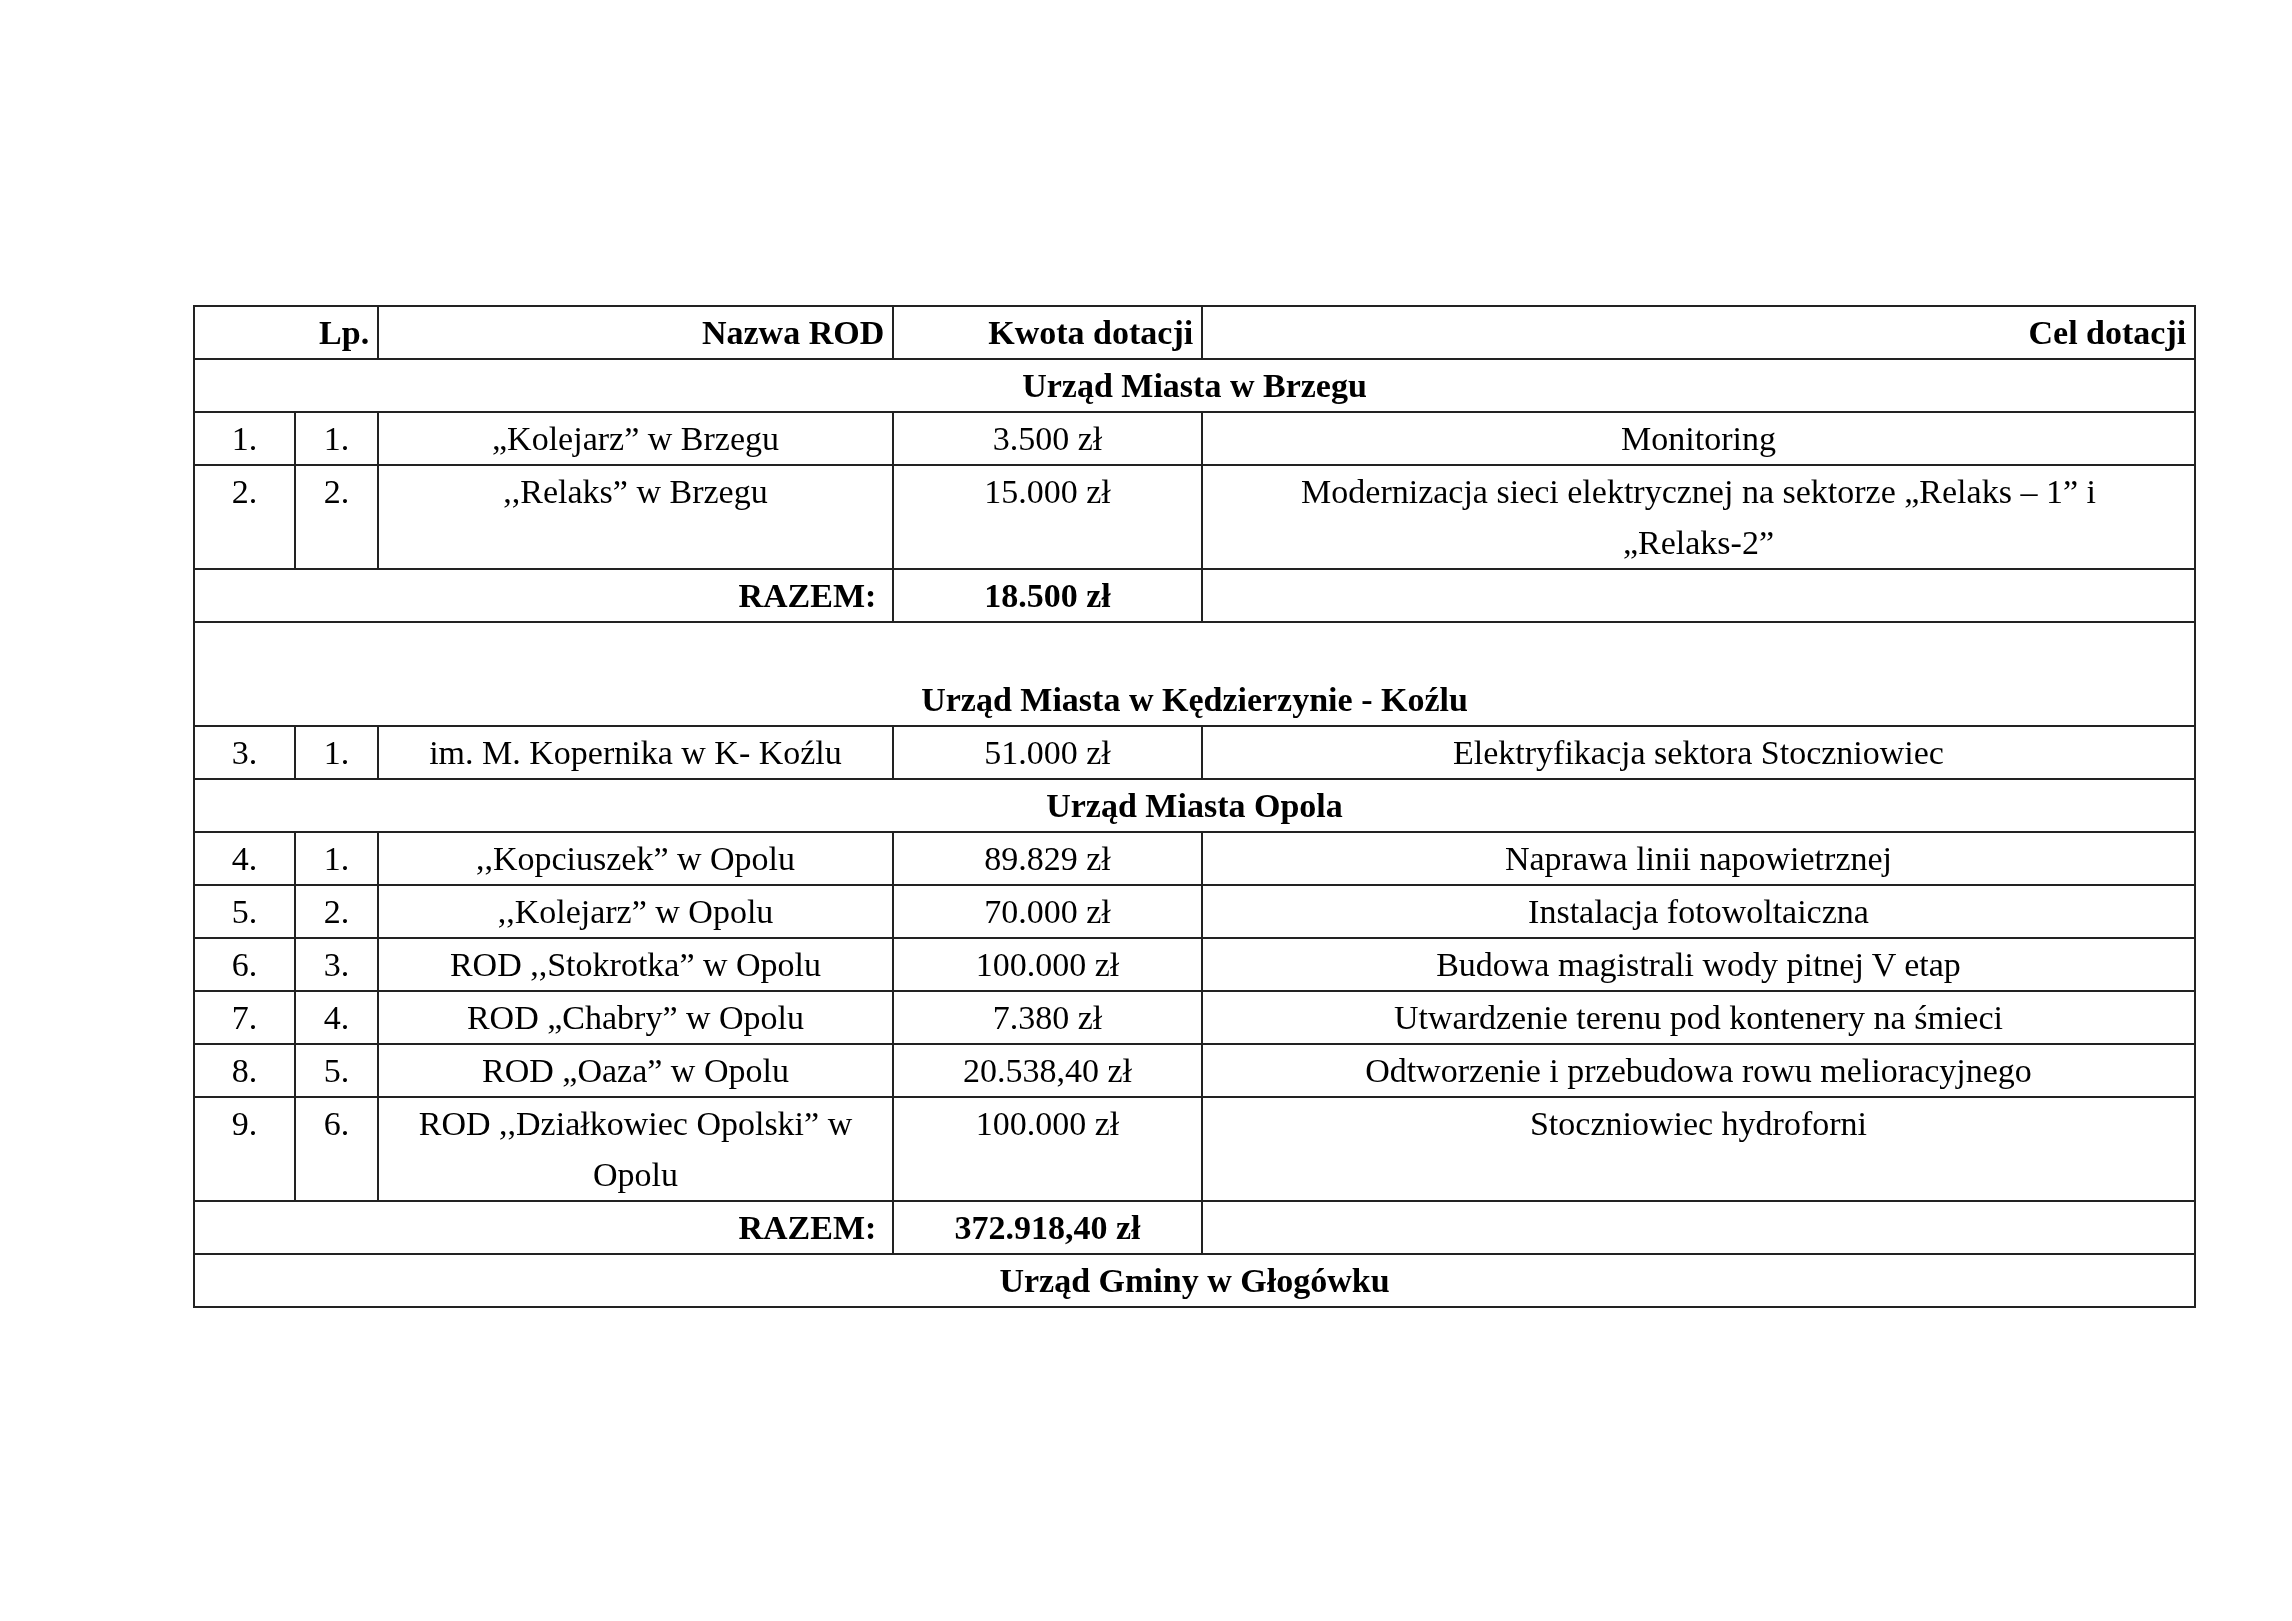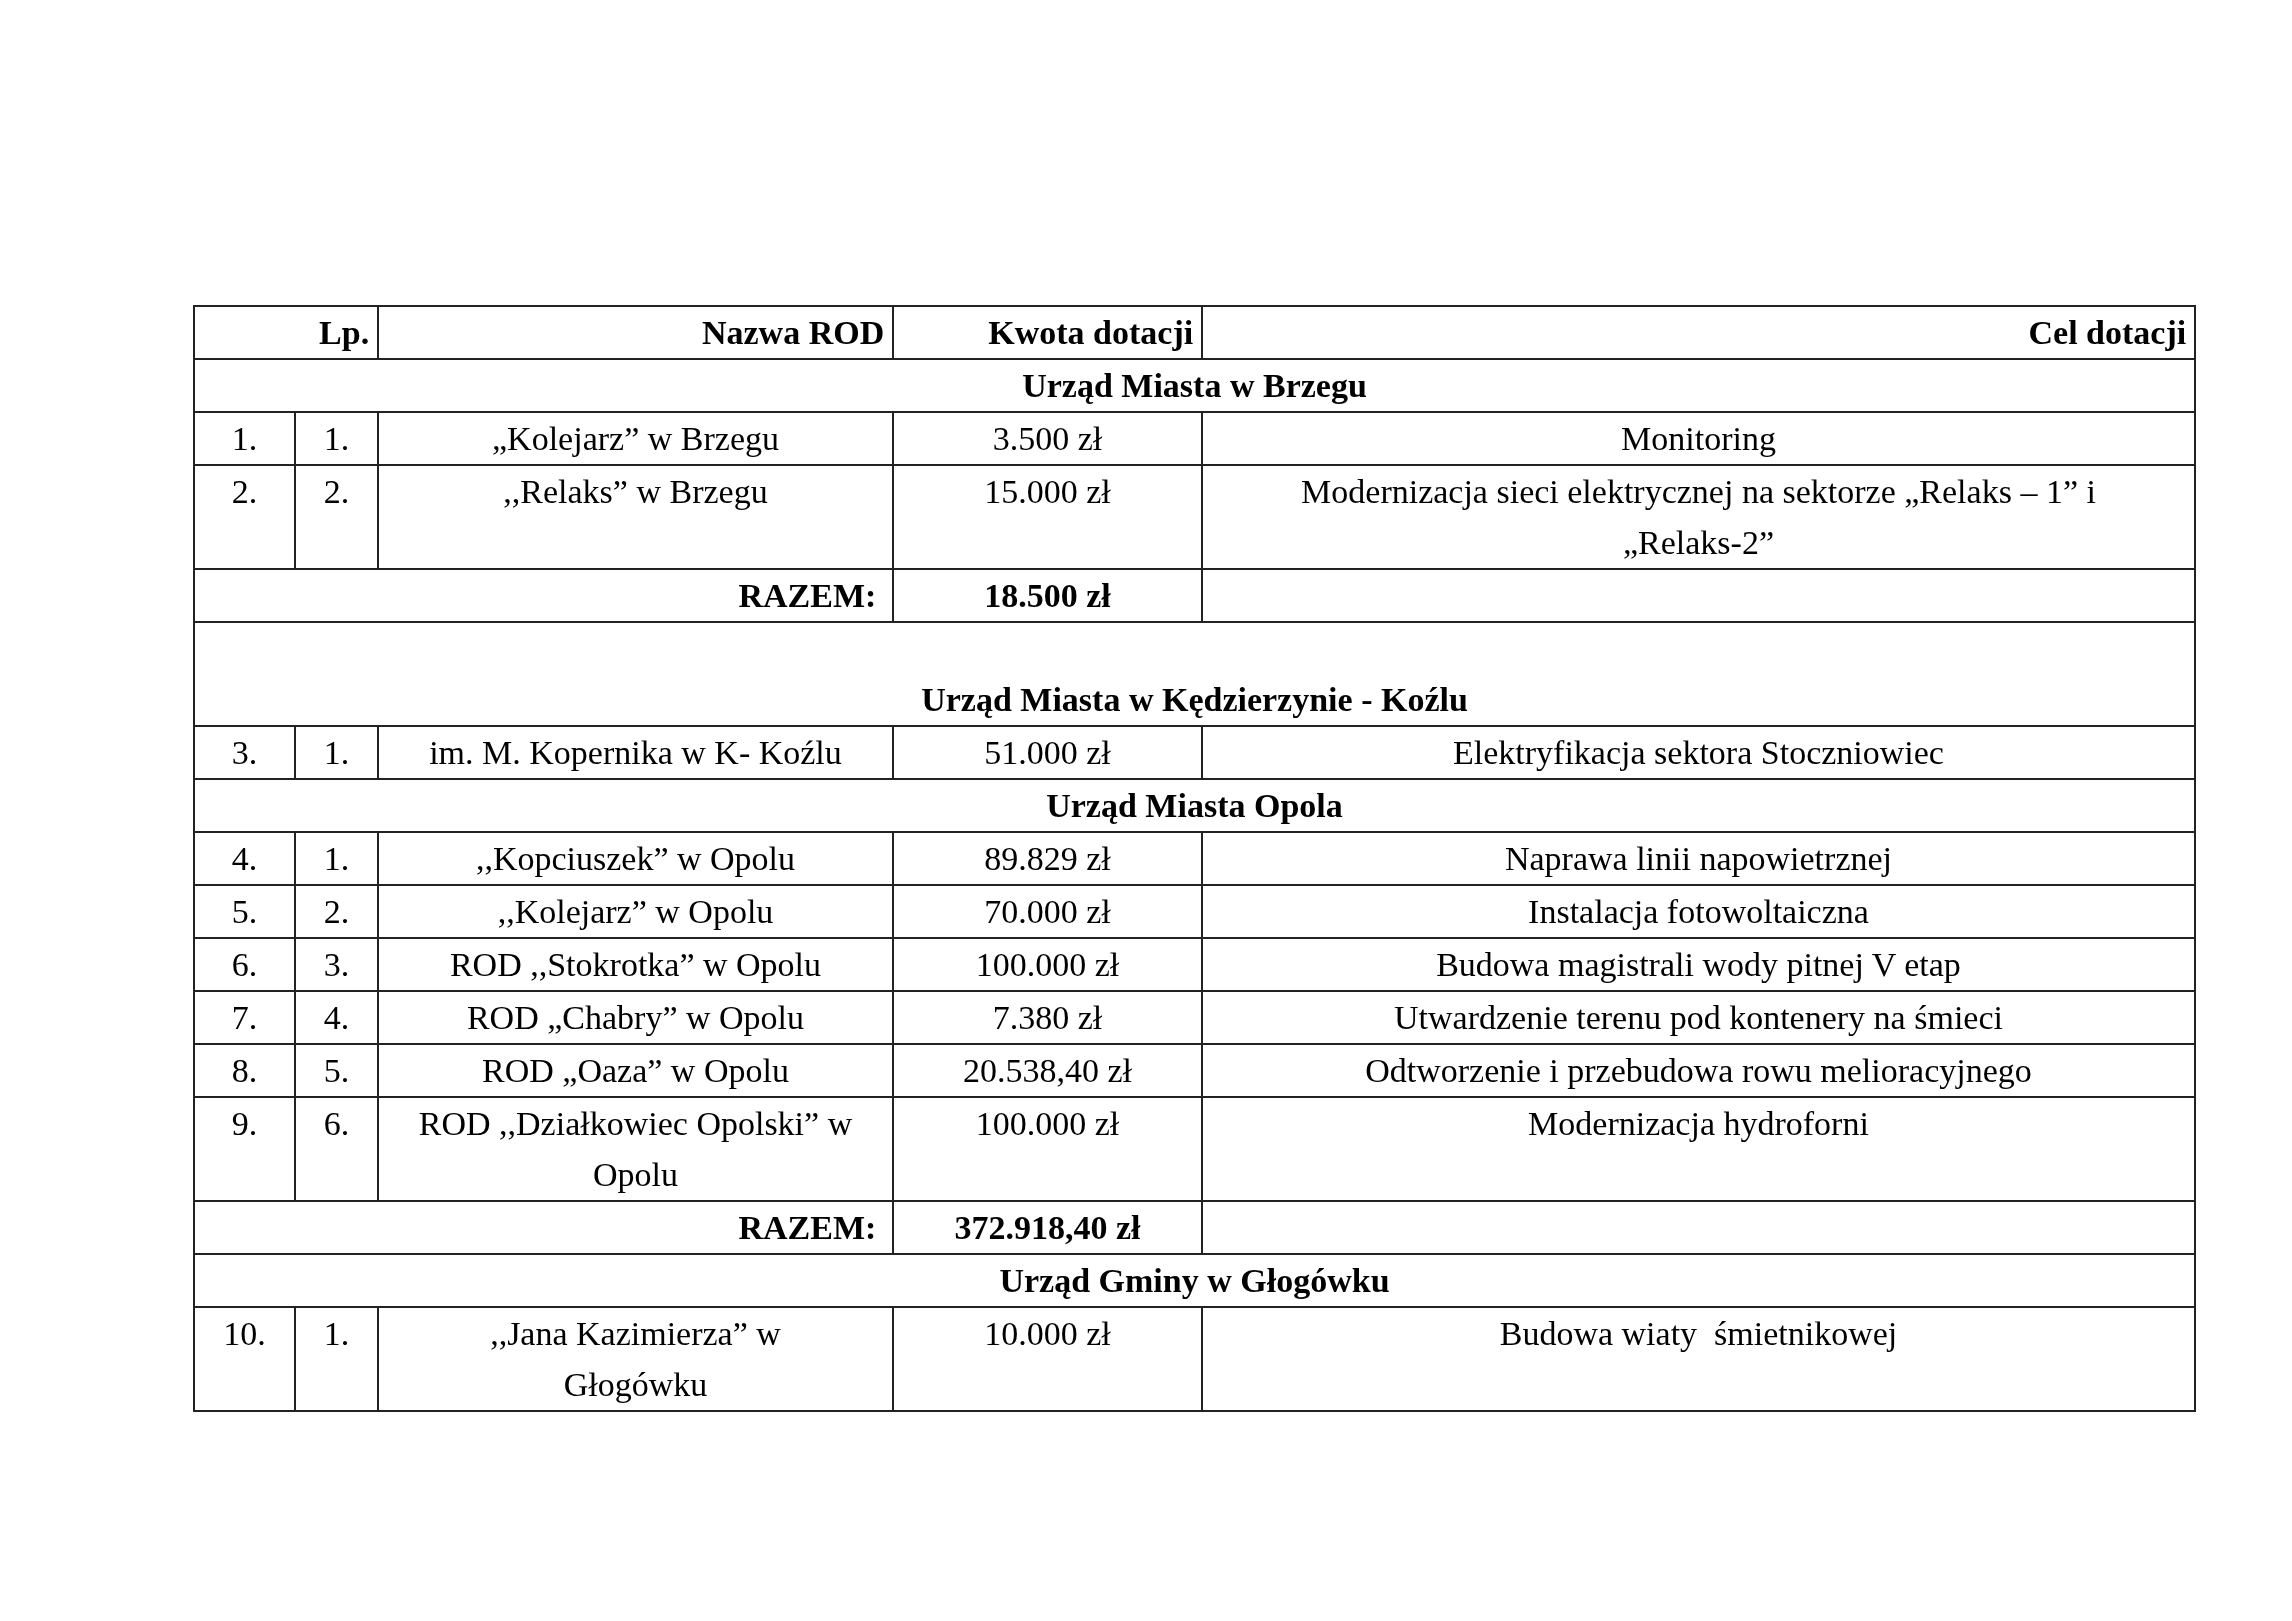--- a/index.html
+++ b/index.html
@@ -119,33 +119,26 @@
       <td>5.</td>
       <td>ROD „Oaza” w Opolu</td>
       <td>20.538,40 zł</td>
       <td>Odtworzenie i przebudowa rowu melioracyjnego</td>
     </tr>
     <tr class="row double">
       <td>9.</td>
       <td>6.</td>
       <td style="padding:0 23.5px;">ROD ,,Działkowiec Opolski” w Opolu</td>
       <td>100.000 zł</td>
-      <td>Modernizacja hydroforni</td>
+      <td>Stoczniowiec hydroforni</td>
     </tr>
     <tr class="total">
       <td colspan="3" class="lbl">RAZEM:</td>
       <td class="val">372.918,40 zł</td>
       <td></td>
     </tr>
 
     <tr class="section">
       <td colspan="5">Urząd Gminy w Głogówku</td>
     </tr>
-    <tr class="row double">
-      <td>10.</td>
-      <td>1.</td>
-      <td style="padding:0 78px;">,,Jana Kazimierza” w Głogówku</td>
-      <td>10.000 zł</td>
-      <td style="white-space:pre;">Budowa wiaty  śmietnikowej</td>
-    </tr>
   </tbody>
 </table>
 
 
 </body></html>

